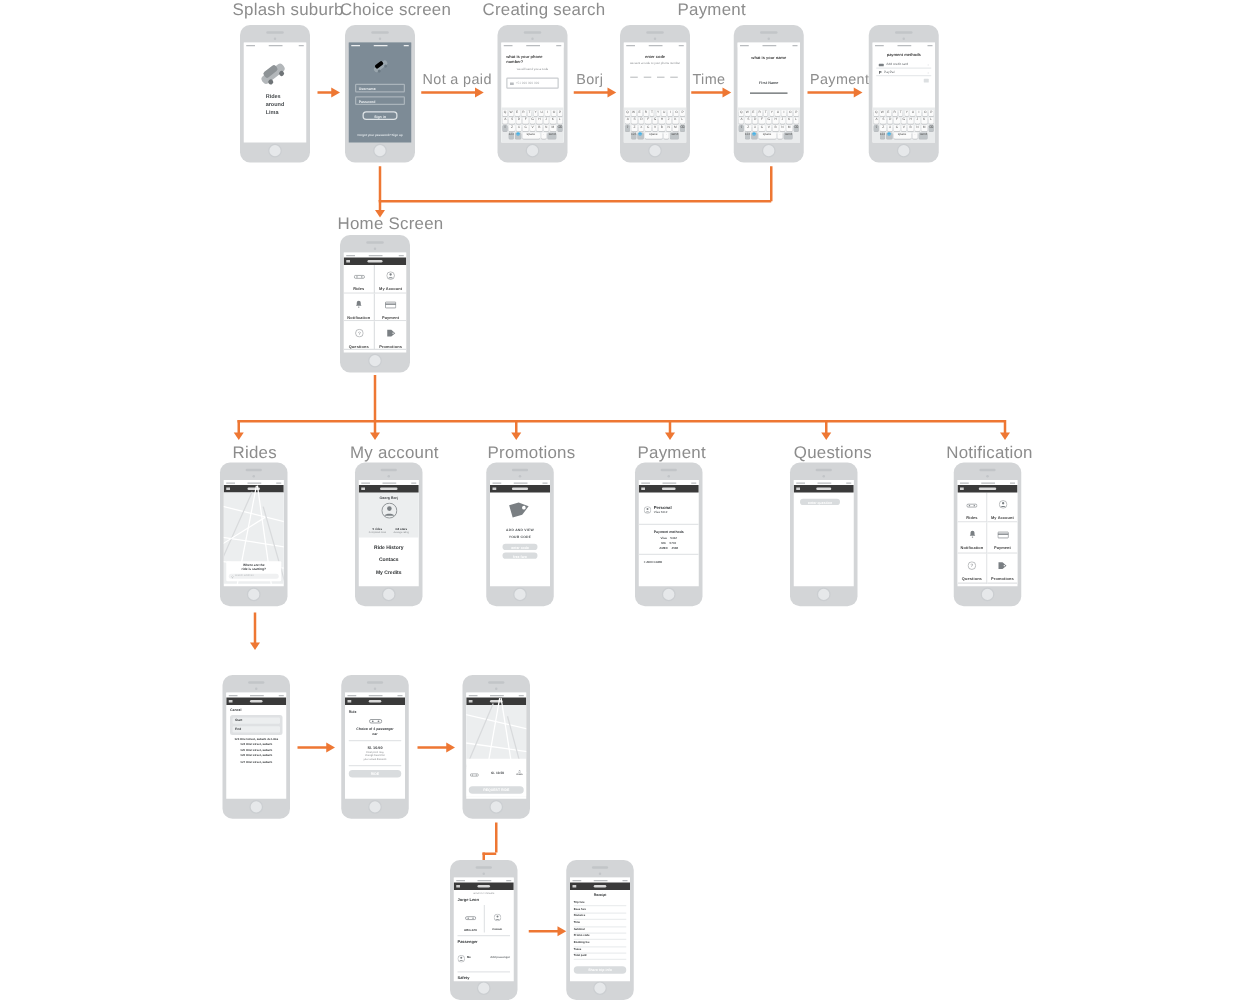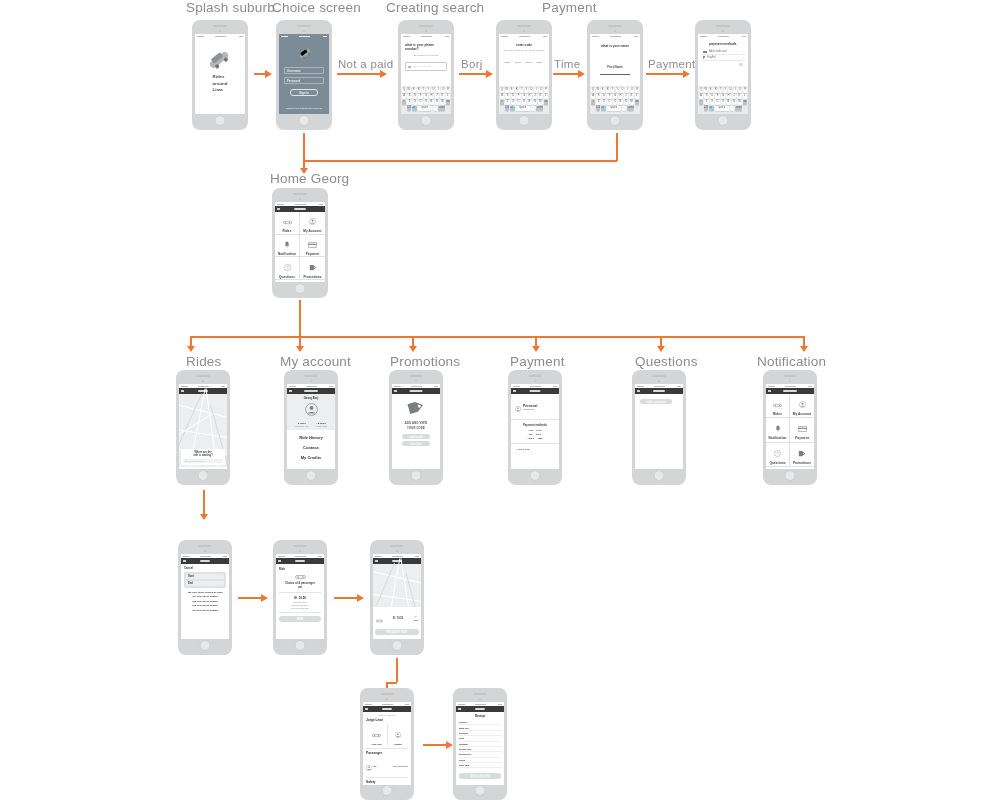--- a/index.html
+++ b/index.html
@@ -468,21 +468,21 @@
       </div>
     </div>
   </div>
 
   <div class="conn v" style="left:303px;top:133px;height:28px;"></div>
   <div class="conn v" style="left:616px;top:133px;height:28px;"></div>
   <div class="conn h" style="left:303px;top:160px;width:314px;"></div>
   <div class="conn v" style="left:303px;top:160px;height:9px;"></div>
   <div class="arrowhead down" style="left:299.5px;top:168px;"></div>
 
-  <div class="caption" style="left:270px;top:171px;">Home Georg</div>
+  <div class="caption" style="left:270px;top:171px;">Home Screen</div>
 
   <div class="phone" style="left:272px;top:188px;width:56px;height:110px;">
     <div class="notch" style="top:5px;width:14px;height:2px;"></div>
     <div class="dot" style="top:9.5px;width:2px;height:2px;"></div>
     <div class="home" style="bottom:4px;width:9px;height:9px;"></div>
     <div class="screen" style="left:3px;top:14px;width:50px;height:80px;">
       <div class="statusbar">
           <i style="left:2px;width:7px;"></i>
           <i style="left:20px;width:11px;"></i>
           <i style="right:2px;width:4px;"></i>

